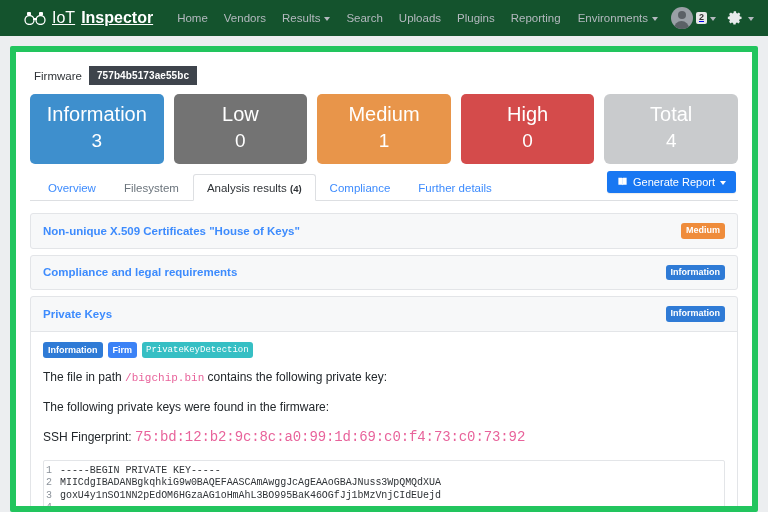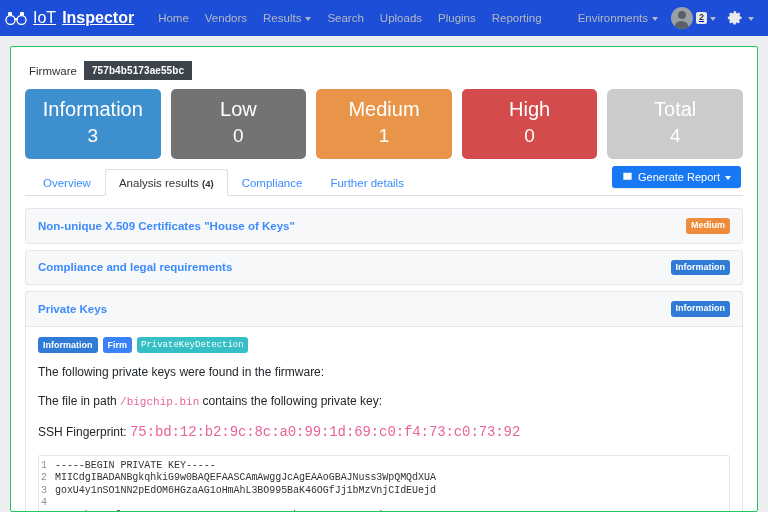--- a/index.html
+++ b/index.html
@@ -9,24 +9,24 @@
     width: 768px; height: 512px;
     overflow: hidden;
     background: #eceef0;
     font-family: "Liberation Sans", sans-serif;
     -webkit-font-smoothing: antialiased;
   }
 
   
   .navbar {
     height: 36px;
-    background: #1d4ed8;
+    background: #14532d;
     display: flex;
     align-items: center;
-    padding: 0 10px 0 5px;
+    padding: 0 10px 0 24px;
     position: relative;
   }
   .brand {
     display: flex; align-items: center;
     gap: 6px;
     margin-right: 16px;
     color: #ffffff;
     font-size: 16px;
     white-space: nowrap;
   }
@@ -87,21 +87,21 @@
   .gear-wrap { padding: 5px 4px; display: inline-flex; align-items: center; gap: 4px;}
   .gear { width: 17px; height: 17px; display: block; }
 
   
   .page {
     padding: 10px 10px 0 10px;
     height: calc(512px - 36px);
   }
   .content-card {
     background: #ffffff;
-    border: 1px solid #22c55e;
+    border: 6px solid #22c55e;
     border-radius: 2px;
     height: 100%;
     padding: 12px 14px 0 14px;
     overflow: hidden;
   }
 
   
   .firmware-line {
     display: flex; align-items: center; gap: 7px;
     margin: 2px 0 9px 4px;
@@ -350,20 +350,21 @@
         <div class="stat-value">0</div>
       </div>
       <div class="stat" id="stat-4" style="background: rgb(201, 203, 205); color: rgb(255, 255, 255); border-radius: 6px;">
         <div class="stat-label">Total</div>
         <div class="stat-value">4</div>
       </div>
     </div>
 
     <div class="tabs-row">
       <a class="tab" href="#"><span>Overview</span></a>
+      <a class="tab muted" href="#"><span>Filesystem</span></a>
       <a class="tab active" href="#"><span>Analysis results</span> <span class="tab-count">(4)</span></a>
       <a class="tab" href="#"><span>Compliance</span></a>
       <a class="tab" href="#"><span>Further details</span></a>
 
       <button class="report-btn">
         <span>
           <svg class="book-icon" viewBox="0 0 16 16" xmlns="http://www.w3.org/2000/svg">
             <path fill="#ffffff" d="M2 2.4h5.1c.6 0 1 .4 1 1v10c-.3-.5-.8-.8-1.4-.8H2V2.4zM14 2.4H8.9c-.6 0-1 .4-1 1v10c.3-.5.8-.8 1.4-.8H14V2.4z"></path>
           </svg>
         </span>
@@ -394,23 +395,23 @@
           <span class="badge badge-info">Information</span>
         </div>
 
         <div class="panel-body">
           <div class="tag-row">
             <span class="tag tag-information">Information</span>
             <span class="tag tag-firm">Firm</span>
             <span class="tag tag-detector">PrivateKeyDetection</span>
           </div>
 
+          <p class="body-text"><span>The file in path </span><span class="code-inline">/bigchip.bin</span><span> contains the following private key:</span></p>
+
           <p class="body-text">The following private keys were found in the firmware:</p>
-
-          <p class="body-text"><span>The file in path </span><span class="code-inline">/bigchip.bin</span><span> contains the following private key:</span></p>
 
           <p class="body-text"><span>SSH Fingerprint: </span><span class="fp-value">75:bd:12:b2:9c:8c:a0:99:1d:69:c0:f4:73:c0:73:92</span></p>
 
           <div class="codeblock">
             <div class="code-line">
               <span class="code-gutter">1</span>
               <span class="code-text">-----BEGIN PRIVATE KEY-----</span>
             </div>
             <div class="code-line">
               <span class="code-gutter">2</span>

